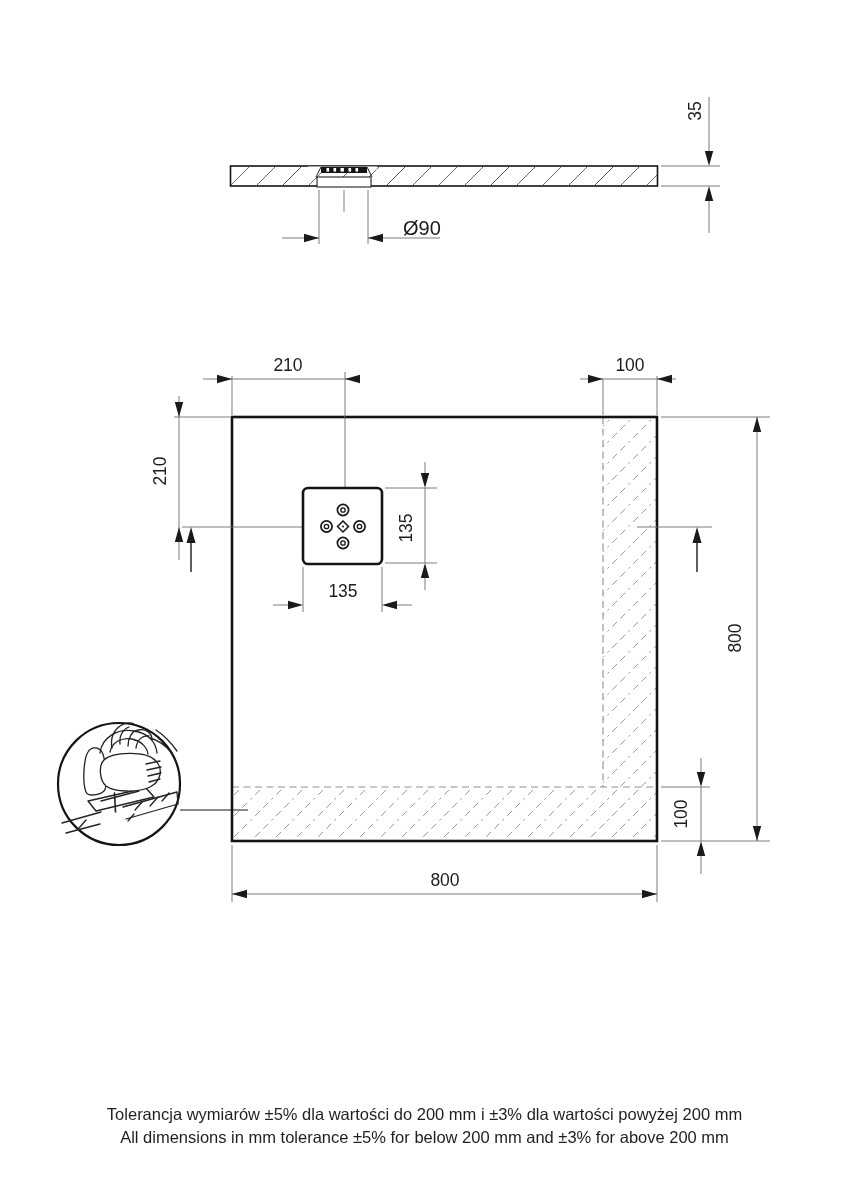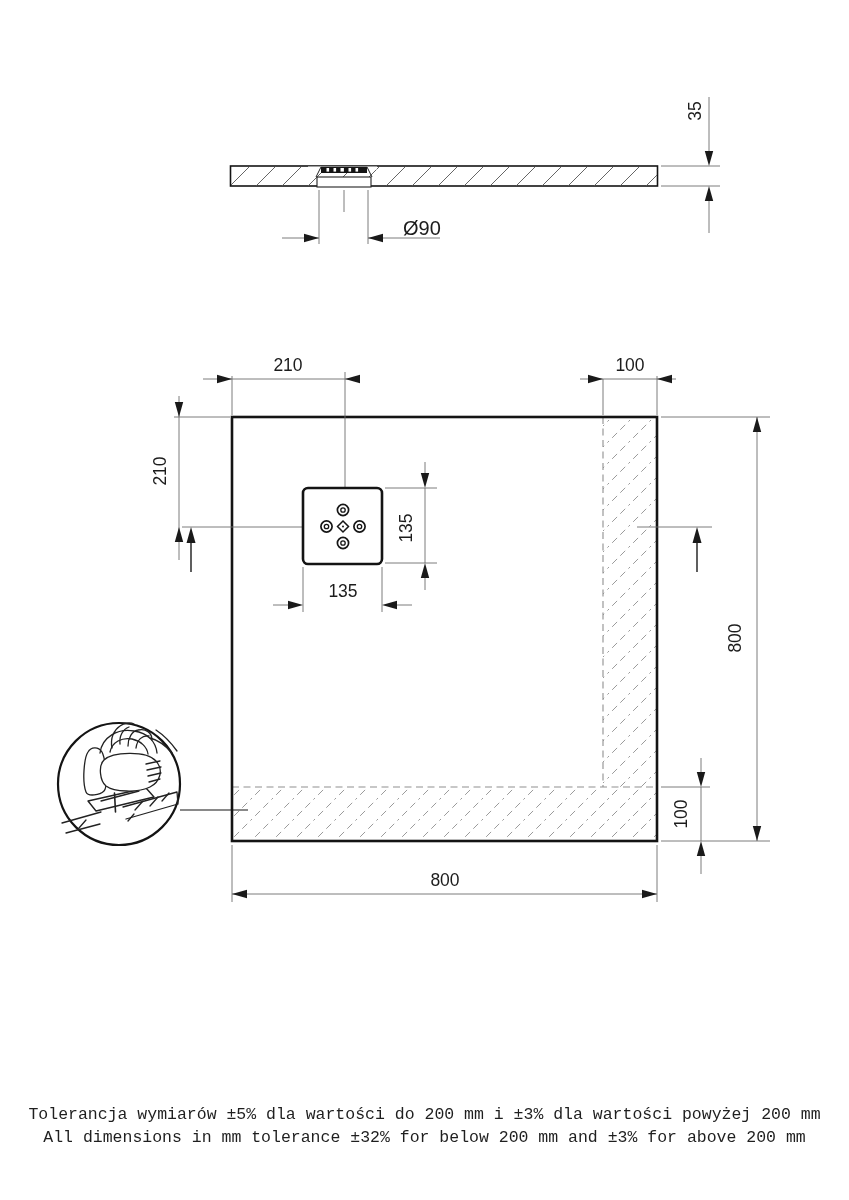--- a/index.html
+++ b/index.html
@@ -2,21 +2,21 @@
 <html><head>
 <meta charset="utf-8">
 <style>
   html,body{margin:0;padding:0;background:#ffffff;}
   #page{position:relative;width:849px;height:1200px;background:#ffffff;overflow:hidden;
         font-family:"Liberation Sans",sans-serif;}
   svg{position:absolute;left:0;top:0;}
   .dimtxt{font-family:"Liberation Sans",sans-serif;font-size:17.5px;fill:#1c1c1c;}
   .diatxt{font-family:"Liberation Sans",sans-serif;font-size:20px;fill:#1c1c1c;}
   .notes{position:absolute;left:0;top:1103px;width:849px;text-align:center;
-         font-size:16.5px;line-height:23px;color:#1f1f1f;font-family:Liberation Mono, monospace;}
+         font-size:16.5px;line-height:23px;color:#1f1f1f;}
 </style>
 </head>
 <body>
 
 <div id="page">
 <svg width="849" height="1200" viewBox="0 0 849 1200">
   <defs>
     <pattern id="hatchSolid" patternUnits="userSpaceOnUse" width="26" height="26">
       <path d="M-6 32 L32 -6" stroke="#555555" stroke-width="0.9" fill="none"></path>
       <path d="M20 32 L58 -6" stroke="#555555" stroke-width="0.9" fill="none"></path>
@@ -205,15 +205,15 @@
         <path d="M128 746 C128 738 132 731 138 730 C146 728 152 733 152 740"></path>
         <path d="M136 748 C137 740 142 735 149 736"></path>
         <path d="M150 738 C158 740 166 746 172 753 M156 730 C165 736 172 744 177 751"></path>
       </g>
     </g>
   </g>
 </svg>
 
 <div class="notes">
   <div>Tolerancja wymiarów ±5% dla wartości do 200 mm i ±3% dla wartości powyżej 200 mm</div>
-  <div>All dimensions in mm tolerance ±32% for below 200 mm and ±3% for above 200 mm</div>
+  <div>All dimensions in mm tolerance ±5% for below 200 mm and ±3% for above 200 mm</div>
 </div>
 </div>
 
 </body></html>

